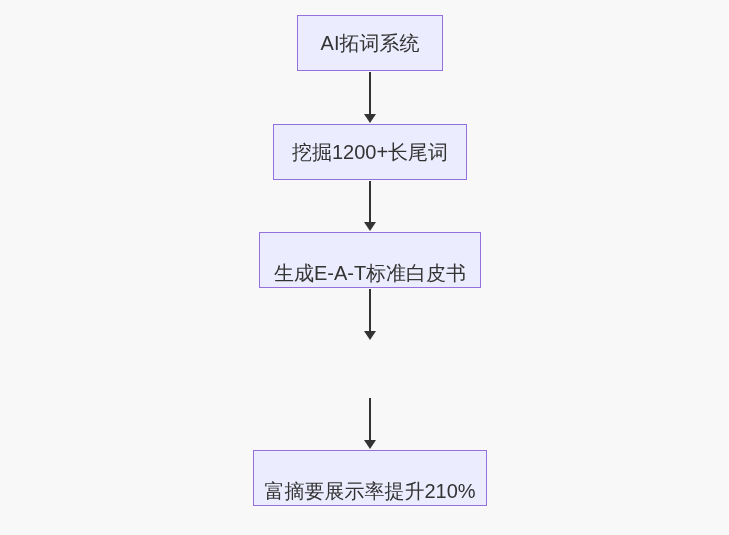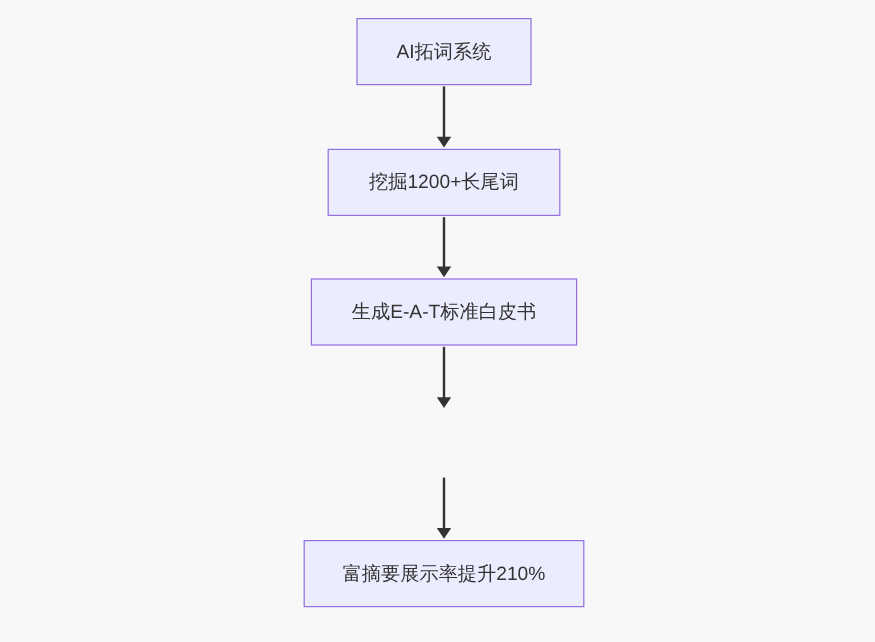--- a/index.html
+++ b/index.html
@@ -22,30 +22,30 @@
     position: absolute;
     box-sizing: border-box;
     height: 56px;
     background: var(--node-fill, #ECECFF);
     border: 1px solid var(--node-border, #9370DB);
     display: flex;
     align-items: center;
     justify-content: center;
   }
   .node .label {
-    font-size: 16px;
+    font-size: 20px;
     color: var(--text, #333333);
     white-space: nowrap;
     text-align: center;
   }
   .n1 { left: 297px; top: 15px;  width: 146px; }
   .n2 { left: 273px; top: 124px; width: 194px; }
-  .n3 { left: 259px; top: 232px; width: 222px; }
+  .n3 { left: 259px; top: 232px; width: 222px; align-items: flex-end; }
   .n4 { left: 264px; top: 341px; width: 213px; }
-  .n5 { left: 253px; top: 450px; width: 234px; }
+  .n5 { left: 253px; top: 450px; width: 234px; align-items: flex-end; }
 
   .arrow-line {
     position: absolute;
     left: 369px;
     width: 2px;
     background: var(--arrow, #333333);
   }
   .a1 { top: 72px;  height: 43px; }
   .a2 { top: 181px; height: 42px; }
   .a3 { top: 289px; height: 43px; }

